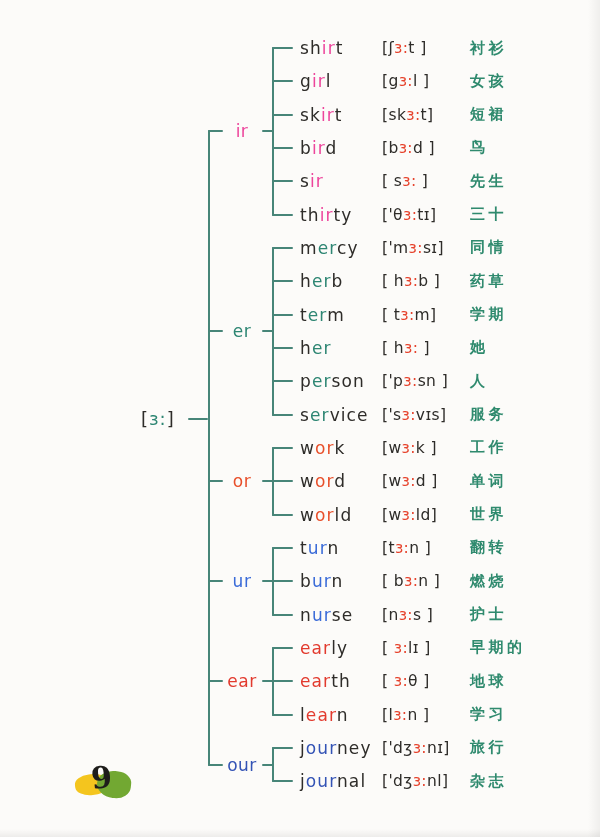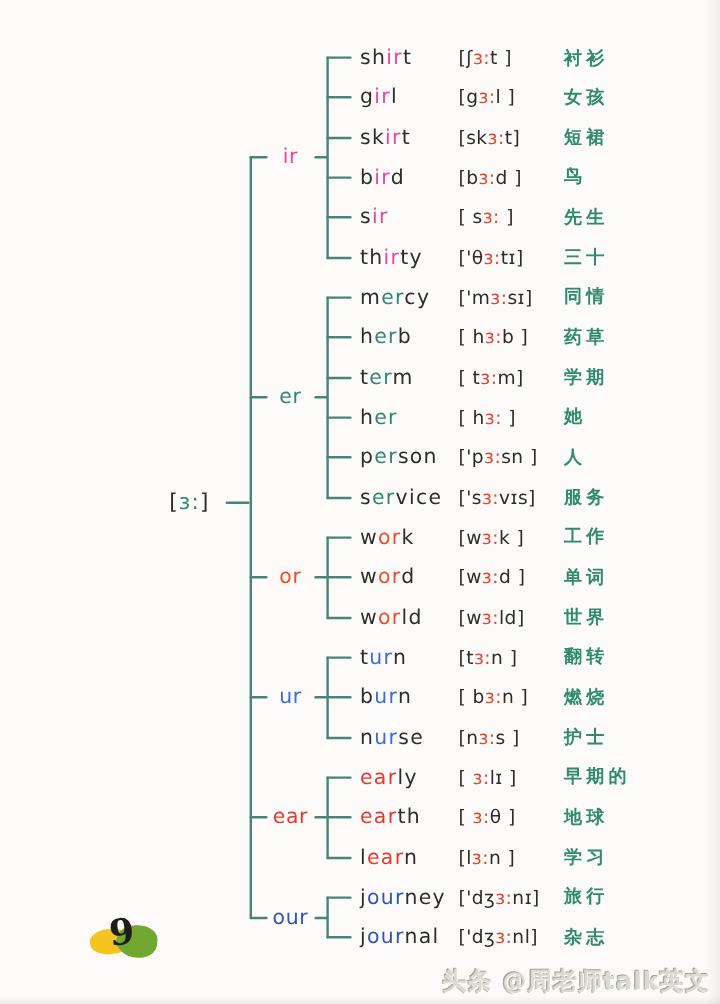--- a/index.html
+++ b/index.html
@@ -135,15 +135,14 @@
       <div class="tl" style="left: 208px; top: 130.325px; width: 2px; height: 635.27px; background: rgb(71, 133, 120);"></div>
       <div class="tl" style="left: 188px; top: 418px; width: 20px; height: 2px; background: rgb(71, 133, 120);"></div>
     </div>
 
   <div class="pnw">
     <span class="hl hl-yellow"></span>
     <span class="hl hl-green"></span>
     <span class="pnum">9</span>
   </div>
 
-  <div class="watermark">头条 @周老师talk英文</div>
 
 </div>
 
 </body></html>

